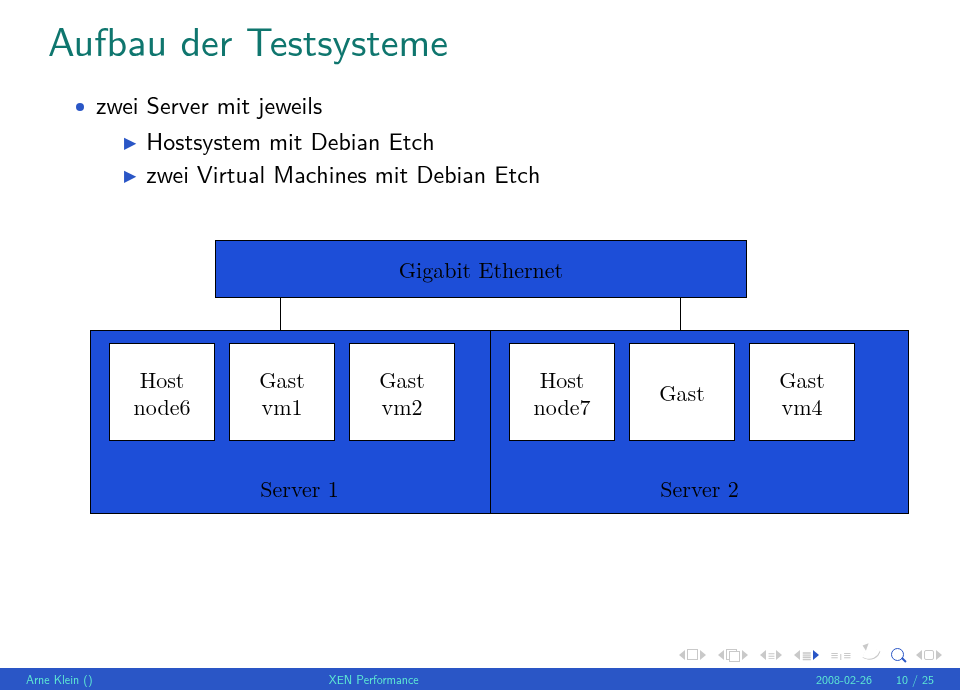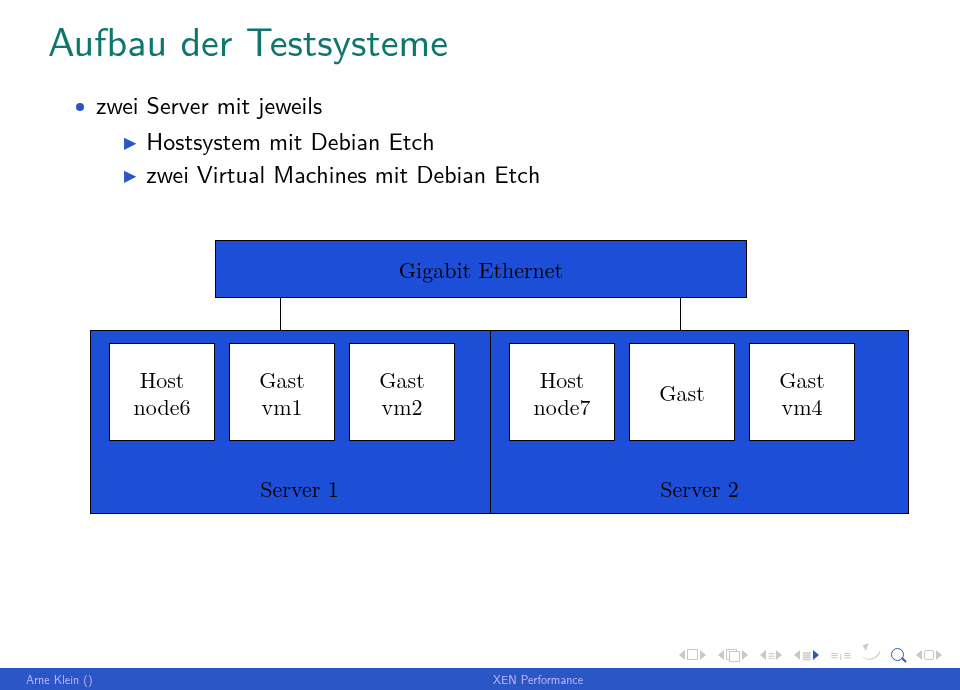--- a/index.html
+++ b/index.html
@@ -118,21 +118,21 @@
   .n2 { left: 138px; }
   .n3 { left: 258px; }
 
   
   .footer {
     position: absolute;
     left: 0; bottom: 0;
     width: 100%;
     height: 22px;
     background: #2a56c6;
-    color: #c4b5fd;
+    color: #5eead4;
     font-family: "Latin Modern Sans", "Trebuchet MS", sans-serif;
     font-size: 12px;
     display: flex;
     align-items: center;
   }
   .footer .author { flex: 1; text-align: left;  padding-left: 26px; }
   .footer .title-f { flex: 1; }
   .footer .date   { flex: 1; text-align: right; padding-right: 26px; }
 
   
@@ -258,15 +258,18 @@
     <span class="grp">
       <span class="arr-l"></span>
       <span style="width:8px;height:8px;border:1px solid #c9c9c9;border-radius:2px;display:inline-block"></span>
       <span class="arr-r dim"></span>
     </span>
   </div>
 
   <div class="footer">
     <div class="author">Arne Klein ()</div>
     <div class="title-f">XEN Performance</div>
+    <div class="date">
+      <span>2008-02-26</span>&nbsp;&nbsp;&nbsp;&nbsp;<span>10 / 25</span>
+    </div>
   </div>
 
 </div>
 
 </body></html>

